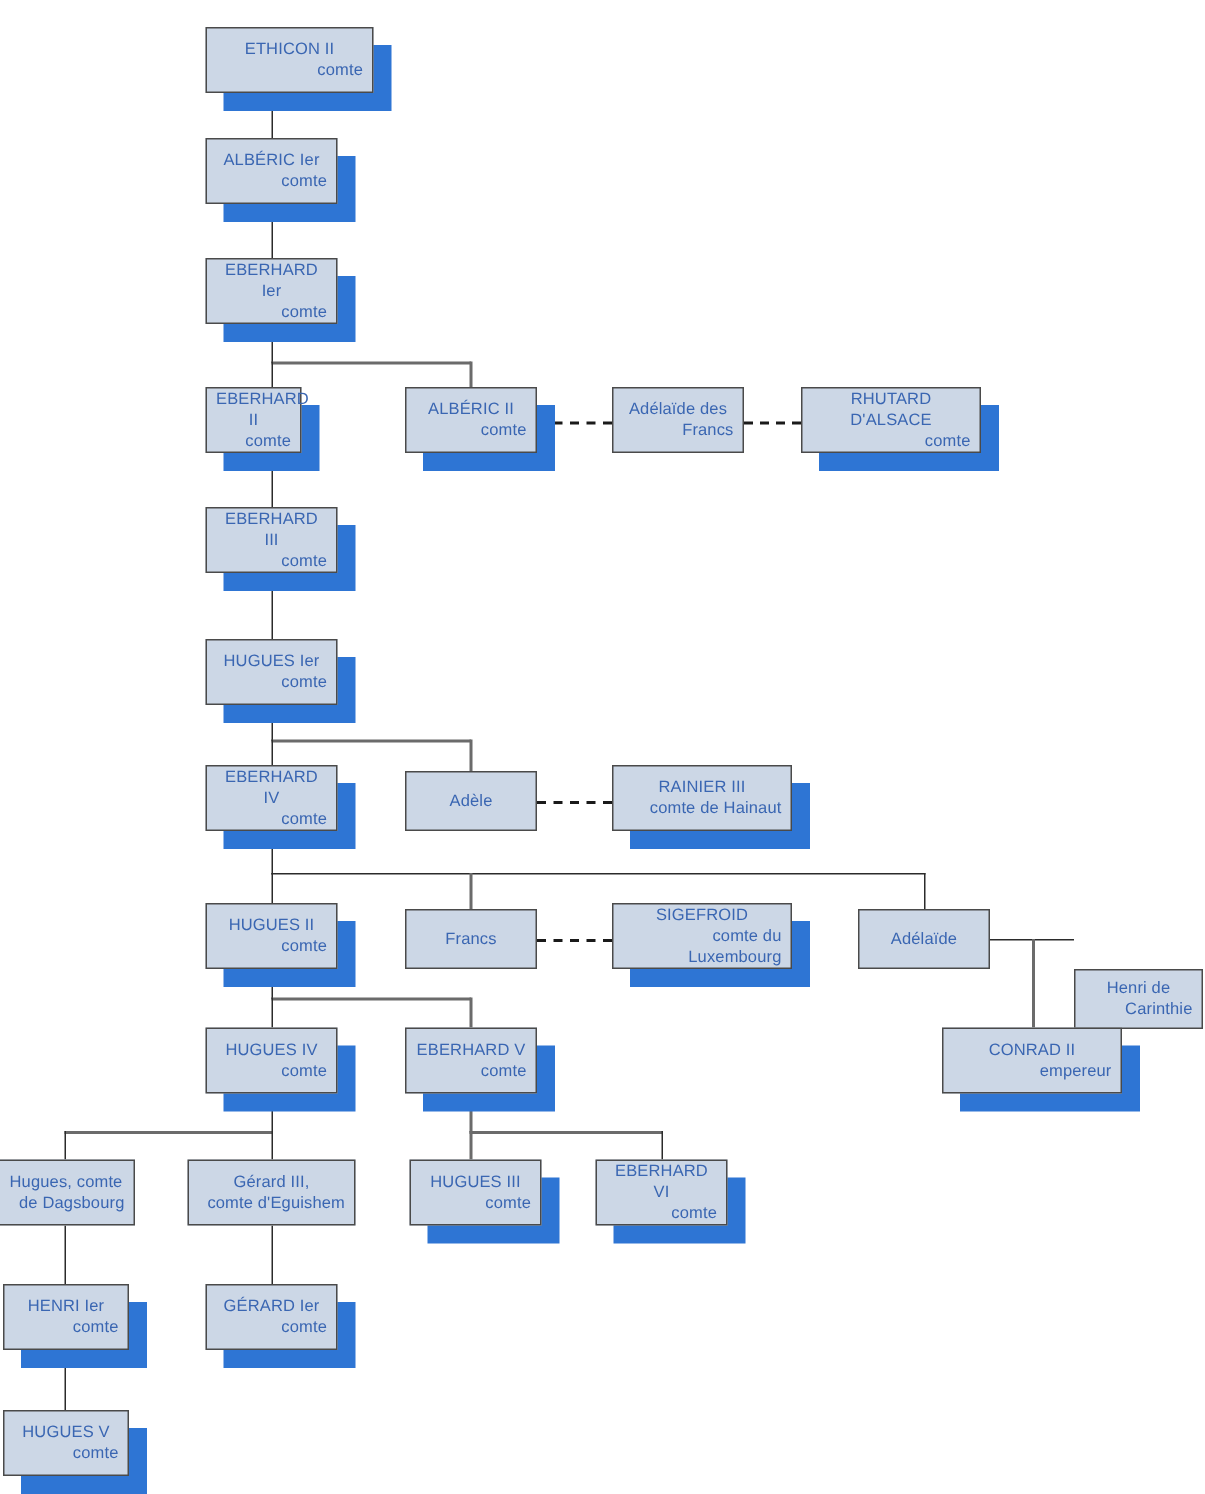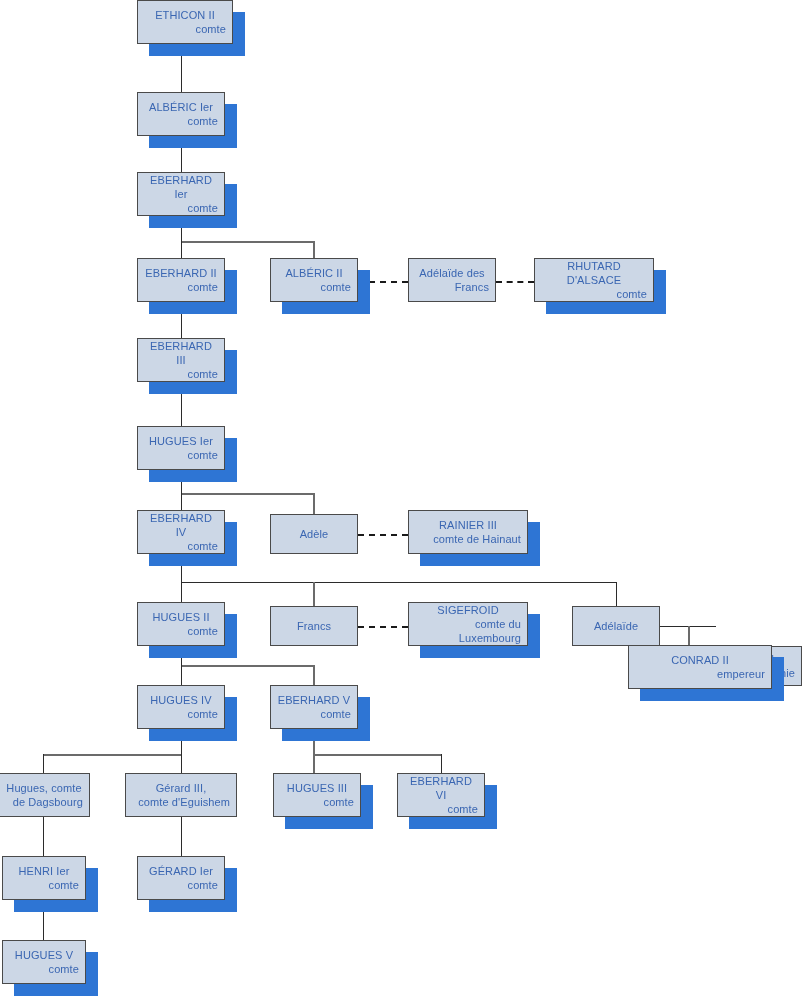--- a/index.html
+++ b/index.html
@@ -93,21 +93,21 @@
     <div class="ln v" style="left:43px;top:900px;height:40px;"></div>
 
     <div class="dash" style="left:358px;top:281px;width:50px;"></div>
     <div class="dash" style="left:496px;top:281px;width:38px;"></div>
     <div class="dash" style="left:358px;top:534px;width:50px;"></div>
     <div class="dash" style="left:358px;top:626px;width:50px;"></div>
   </div>
 
   <div>
 
-    <div class="node" style="left:137px;top:0;width:96px;height:44px;">
+    <div class="node" style="left:137px;top:18px;width:112px;height:44px;">
       <div class="shadow"></div>
       <div class="boxface">
           <span>
             <span>ETHICON II</span>
             <span class="l2">comte</span>
           </span>
         </div>
     </div>
 
     <div class="node" style="left:137px;top:92px;width:88px;height:44px;">
@@ -123,21 +123,21 @@
     <div class="node" style="left:137px;top:172px;width:88px;height:44px;">
       <div class="shadow"></div>
       <div class="boxface">
           <span>
             <span>EBERHARD Ier</span>
             <span class="l2">comte</span>
           </span>
         </div>
     </div>
 
-    <div class="node" style="left:137px;top:258px;width:88px;height:44px;">
+    <div class="node" style="left:137px;top:258px;width:64px;height:44px;">
       <div class="shadow"></div>
       <div class="boxface">
           <span>
             <span>EBERHARD II</span>
             <span class="l2">comte</span>
           </span>
         </div>
     </div>
 
     <div class="node" style="left:270px;top:258px;width:88px;height:44px;">
@@ -255,21 +255,21 @@
 
     <div class="node" style="left:716px;top:606px;width:86px;height:40px;margin-top:40px;">
       <div class="boxface">
           <span>
             <span>Henri de</span>
             <span class="l2">Carinthie</span>
           </span>
         </div>
     </div>
 
-    <div class="node" style="left:628px;top:645px;width:144px;height:44px;">
+    <div class="node" style="left:628px;top:685px;width:120px;height:44px;">
       <div class="shadow"></div>
       <div class="boxface">
           <span>
             <span>CONRAD II</span>
             <span class="l2">empereur</span>
           </span>
         </div>
     </div>
 
     <div class="node" style="left:137px;top:685px;width:88px;height:44px;">

